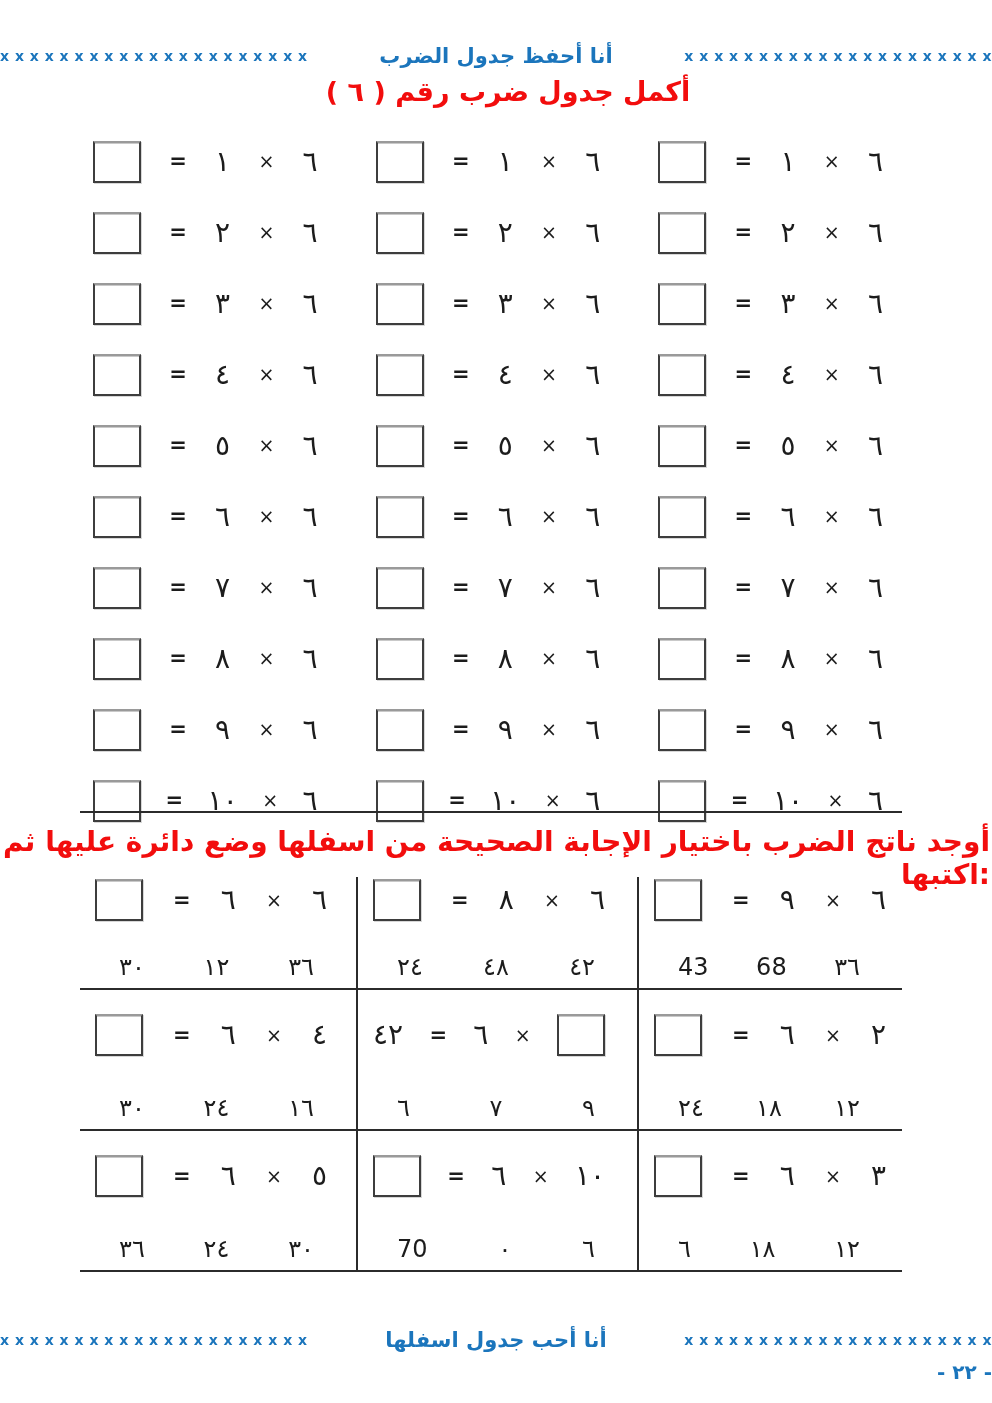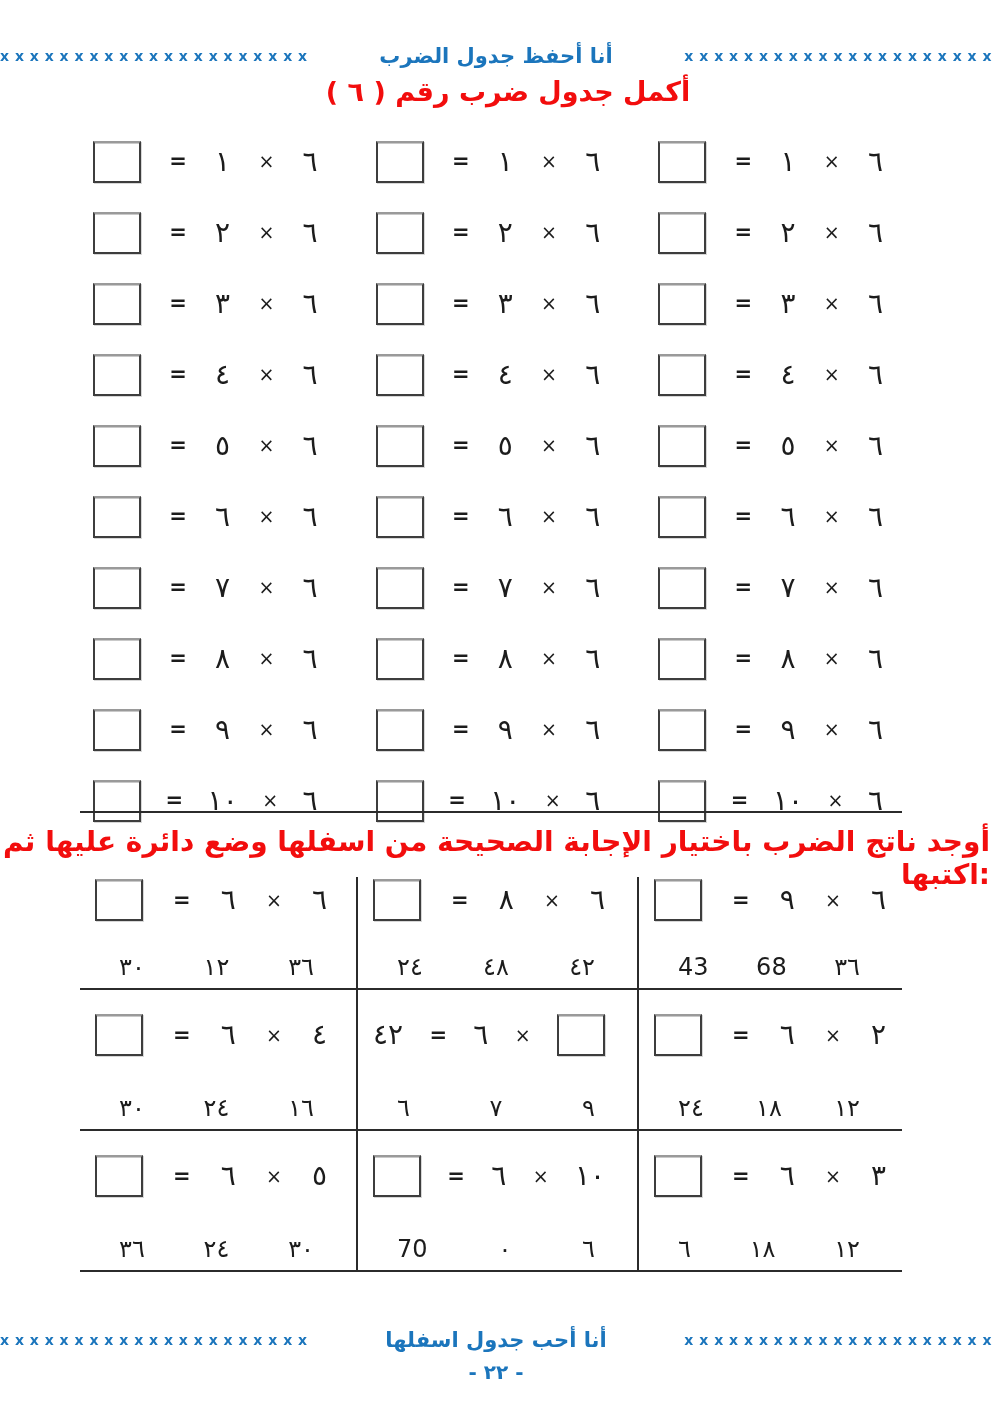--- a/index.html
+++ b/index.html
@@ -70,21 +70,21 @@
   .g-row.r1 .g-cell,.g-row.r2 .g-cell{padding-top:24px;}
   .g-cell.mid{border-left:2px solid var(--line);border-right:2px solid var(--line);}
   .g-eq{display:flex;align-items:center;justify-content:space-between;direction:ltr;width:232px;}
   .g-choices{
     display:flex;justify-content:space-between;align-items:center;
     padding:0 24px;font-size:24px;direction:ltr;
   }
   .choice{line-height:1.1;cursor:pointer;}
 
   .page-num{
-    position:absolute;top:1360px;left:0;right:0;text-align:center;
+    position:absolute;top:1360px;left:0;right:0;text-align:right;
     color:var(--blue);font-size:20px;font-weight:bold;
   }
 </style>
 </head>
 <body>
 
 <div class="page">
 
   <div class="strip header">
     <span class="xrun">x x x x x x x x x x x x x x x x x x x x x</span>

